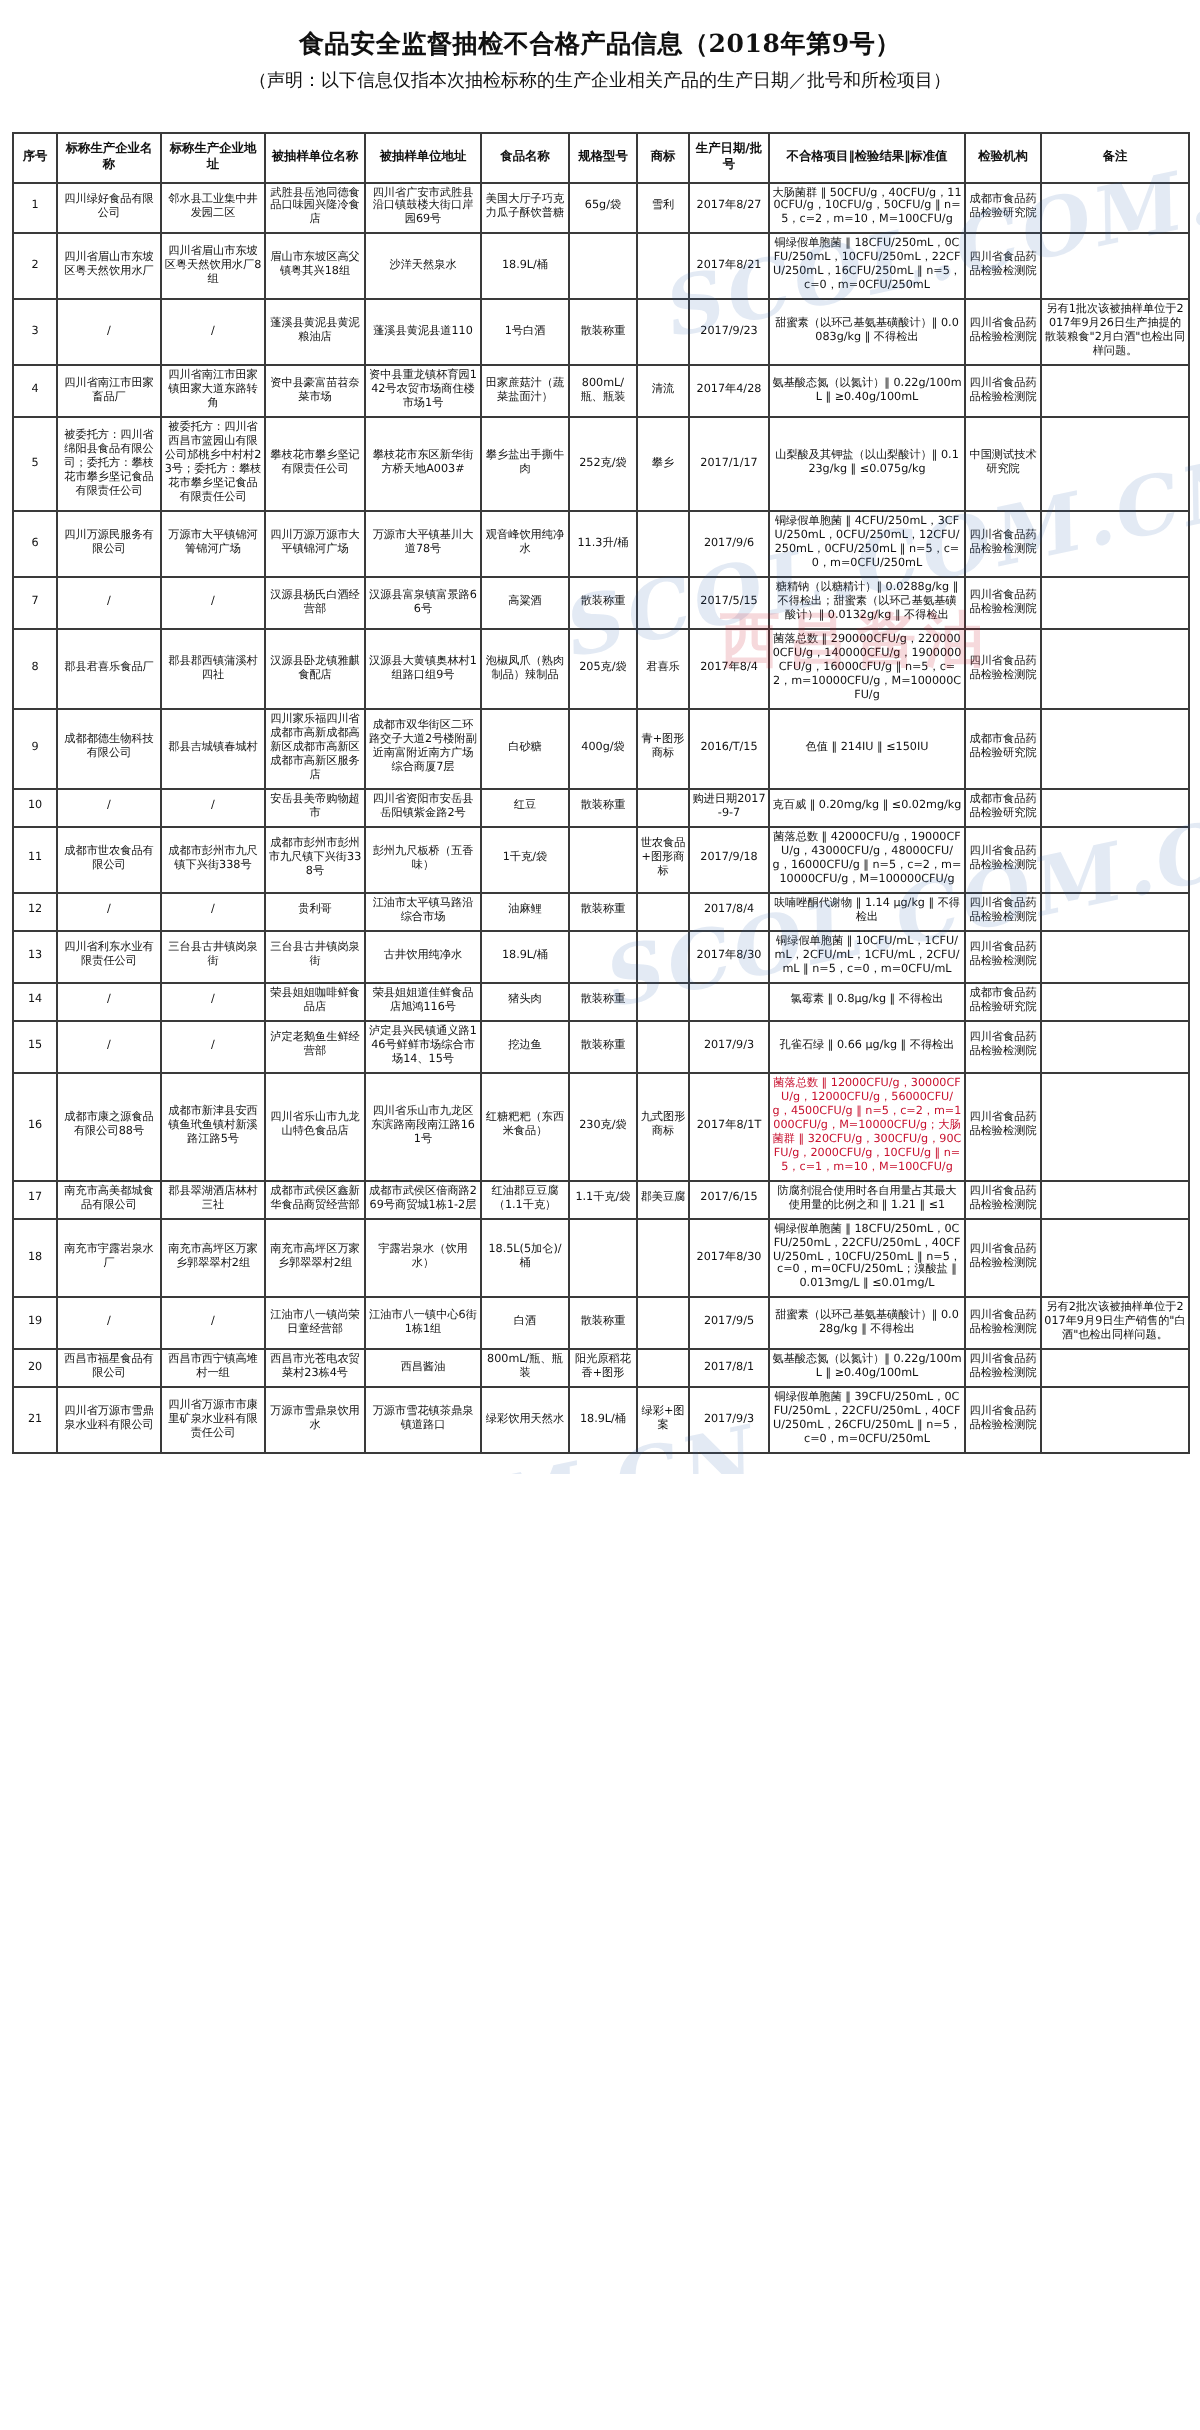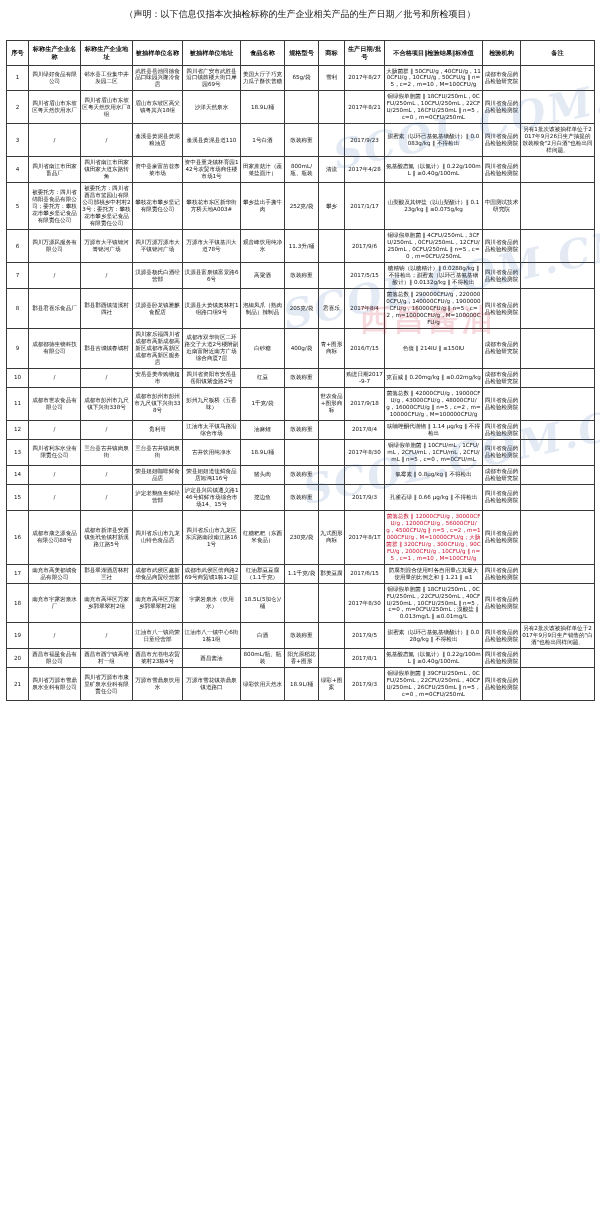--- a/index.html
+++ b/index.html
@@ -86,20 +86,21 @@
 <body>
 
 <div class="page">
 
   <div class="wm wm-scol wm1">SCOL.COM.CN</div>
   <div class="wm wm-scol wm2">SCOL.COM.CN</div>
   <div class="wm wm-red wm3">西昌酱油</div>
   <div class="wm wm-scol wm4">SCOL.COM.CN</div>
   <div class="wm wm-scol wm5">SCOL.COM.CN</div>
 
+  <div class="doc-title">食品安全监督抽检不合格产品信息（2018年第9号）</div>
   <div class="doc-subtitle">（声明：以下信息仅指本次抽检标称的生产企业相关产品的生产日期／批号和所检项目）</div>
 
   <table class="report">
     <colgroup>
       <col style="width:22px">
       <col style="width:52px">
       <col style="width:52px">
       <col style="width:50px">
       <col style="width:58px">
       <col style="width:44px">

